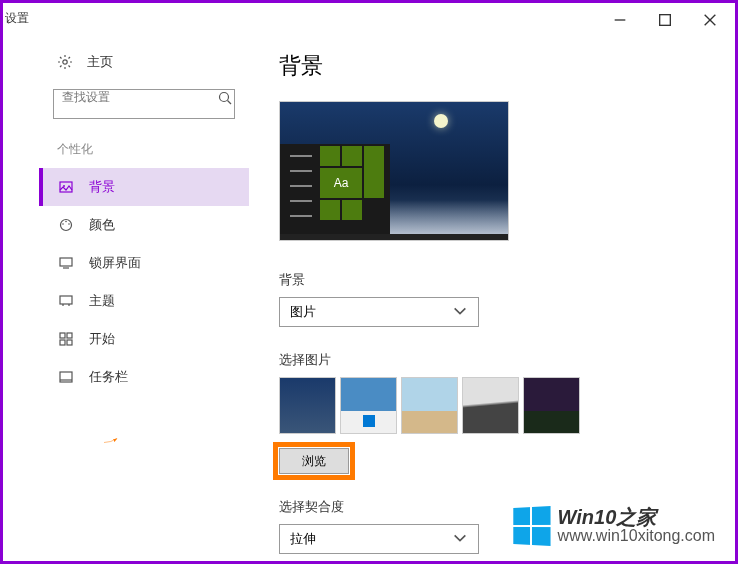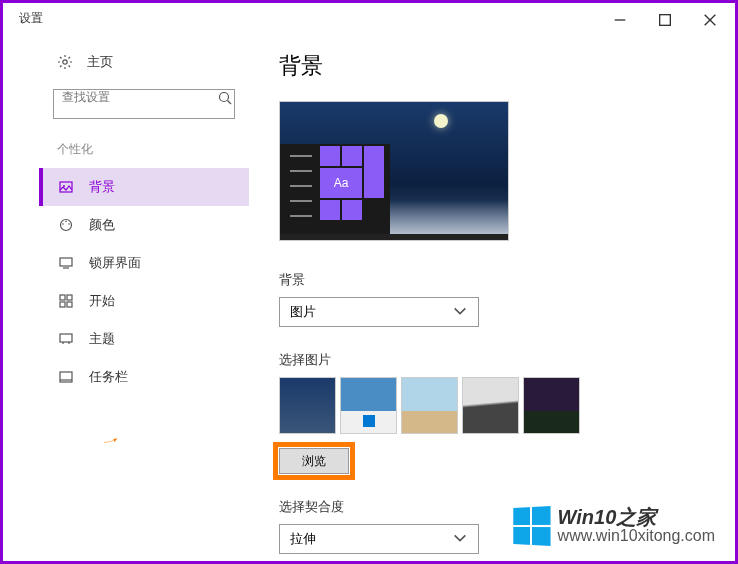--- a/index.html
+++ b/index.html
@@ -1,17 +1,17 @@
 <!DOCTYPE html>
 <html><head>
   <meta charset="utf-8">
   <style>
     * { margin: 0; padding: 0; box-sizing: border-box; font-family: "Microsoft YaHei", "Segoe UI", sans-serif; }
     body { width: 738px; height: 564px; background: #fff; border: 3px solid #8a00d4; position: relative; overflow: hidden; }
-    .titlebar { height: 30px; display: flex; align-items: center; padding-left: 16px; font-size: 12px; color: #333; }
+    .titlebar { height: 30px; display: flex; align-items: center; padding-left: 2px; font-size: 12px; color: #333; }
     .win-controls { position: absolute; top: 3px; right: 3px; display: flex; }
     .win-btn { width: 45px; height: 28px; display: flex; align-items: center; justify-content: center; font-size: 11px; color: #333; cursor: default; }
     .content { display: flex; height: calc(100% - 30px); margin-left: 36px; }
     .sidebar { width: 210px; padding: 12px 0 0 0; }
     .home-item { display: flex; align-items: center; padding: 8px 18px; font-size: 13px; color: #333; }
     .home-item .icon { margin-right: 14px; width: 16px; display: flex; align-items: center; justify-content: center; }
     .search-wrap { margin: 10px 14px 18px 14px; }
     .search-box { width: 100%; height: 30px; border: 1px solid #999; display: flex; align-items: flex-start; padding: 0 8px; }
     .search-box input { border: none; outline: none; flex: 1; font-size: 12px; color: #666; background: transparent; }
     .search-icon { width: 16px; color: #555; }
@@ -22,21 +22,21 @@
     .main { flex: 1; padding: 18px 30px 0 30px; overflow-y: auto; }
     .page-title { font-size: 22px; font-weight: 400; margin-bottom: 20px; }
     .preview { width: 230px; height: 140px; border: 1px solid #ccc; position: relative; margin-bottom: 30px; background: linear-gradient(to bottom, #1a3a6b 0%, #0c2040 60%, #3a5578 100%); }
     .preview-moon { position: absolute; top: 12px; right: 60px; width: 14px; height: 14px; border-radius: 50%; background: #f4f4cc; box-shadow: 0 0 8px rgba(255,255,200,0.6); }
     .preview-mountain { position: absolute; bottom: 0; left: 0; right: 0; height: 40px; background: linear-gradient(to top, #c9d1dd, transparent); }
     .preview-taskbar { position: absolute; bottom: 0; left: 0; right: 0; height: 6px; background: #222; }
     .preview-start { position: absolute; bottom: 6px; left: 0; width: 110px; height: 90px; background: #1a1a1a; }
     .preview-panel { position: absolute; bottom: 6px; left: 6px; width: 30px; height: 84px; display: flex; flex-direction: column; justify-content: space-around; padding: 4px 0; }
     .preview-panel div { height: 2px; background: #888; margin: 0 4px; }
     .preview-tiles { position: absolute; bottom: 6px; left: 40px; width: 68px; height: 84px; }
-    .tile { position: absolute; background: #8b5cf6; }
+    .tile { position: absolute; background: #4d7c0f; }
     .tile1 { top: 2px; left: 0; width: 20px; height: 20px; }
     .tile2 { top: 2px; left: 22px; width: 20px; height: 20px; }
     .tile3 { top: 24px; left: 0; width: 42px; height: 30px; display: flex; align-items: center; justify-content: center; color: #fff; font-size: 12px; }
     .tile4 { top: 56px; left: 0; width: 20px; height: 20px; }
     .tile5 { top: 56px; left: 22px; width: 20px; height: 20px; }
     .tile6 { top: 2px; left: 44px; width: 20px; height: 52px; }
     .section-label { font-size: 13px; margin-bottom: 8px; color: #333; }
     .dropdown { width: 200px; height: 30px; border: 1px solid #999; display: flex; align-items: center; justify-content: space-between; padding: 0 10px; font-size: 13px; margin-bottom: 24px; background: #fff; }
     .thumbs { display: flex; gap: 4px; margin-bottom: 14px; }
     .thumb { width: 57px; height: 57px; border: 1px solid #ccc; }
@@ -133,36 +133,36 @@
         <svg viewBox="0 0 16 16">
             <rect x="2" y="3" width="12" height="8" fill="none" stroke="#555" stroke-width="1.2"></rect>
             <line x1="5" y1="13" x2="11" y2="13" stroke="#555" stroke-width="1.2"></line>
           </svg>
       </span>
       <span>锁屏界面</span>
     </div>
     <div class="nav-item">
       <span class="icon">
         <svg viewBox="0 0 16 16">
+            <rect x="2" y="3" width="12" height="8" fill="none" stroke="#555" stroke-width="1.2"></rect>
+            <path d="M5 11v2M11 11v2" stroke="#555" stroke-width="1.2"></path>
+          </svg>
+      </span>
+      <span>主题</span>
+    </div>
+    <div class="nav-item">
+      <span class="icon">
+        <svg viewBox="0 0 16 16">
             <rect x="2" y="2" width="5" height="5" fill="none" stroke="#555" stroke-width="1.2"></rect>
             <rect x="9" y="2" width="5" height="5" fill="none" stroke="#555" stroke-width="1.2"></rect>
             <rect x="2" y="9" width="5" height="5" fill="none" stroke="#555" stroke-width="1.2"></rect>
             <rect x="9" y="9" width="5" height="5" fill="none" stroke="#555" stroke-width="1.2"></rect>
           </svg>
       </span>
       <span>开始</span>
-    </div>
-    <div class="nav-item">
-      <span class="icon">
-        <svg viewBox="0 0 16 16">
-            <rect x="2" y="3" width="12" height="8" fill="none" stroke="#555" stroke-width="1.2"></rect>
-            <path d="M5 11v2M11 11v2" stroke="#555" stroke-width="1.2"></path>
-          </svg>
-      </span>
-      <span>主题</span>
     </div>
     <div class="nav-item">
       <span class="icon">
         <svg viewBox="0 0 16 16">
             <rect x="2" y="3" width="12" height="10" fill="none" stroke="#555" stroke-width="1.2"></rect>
             <line x1="2" y1="11" x2="14" y2="11" stroke="#555" stroke-width="1.2"></line>
           </svg>
       </span>
       <span>任务栏</span>
     </div>

